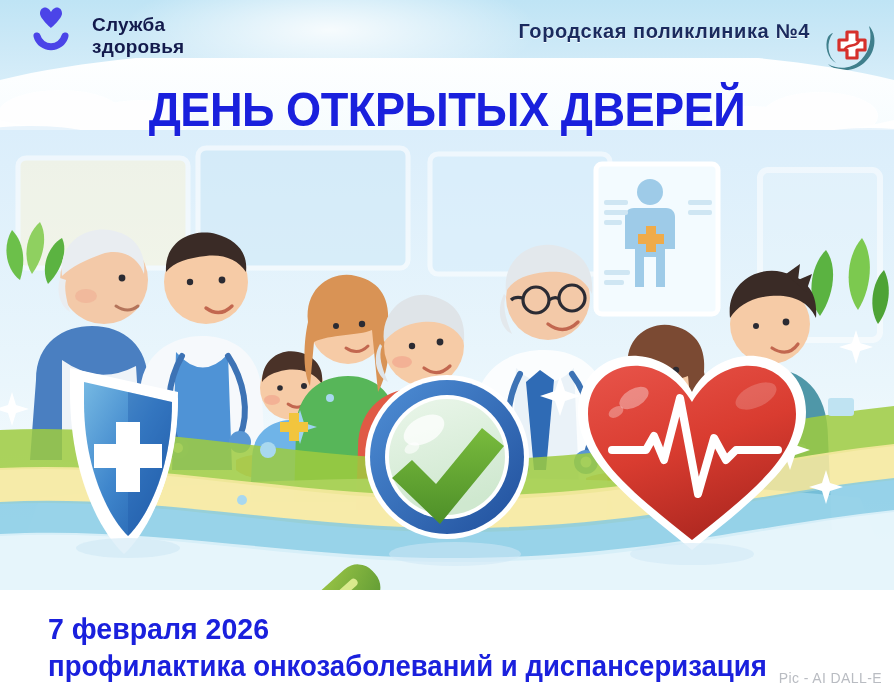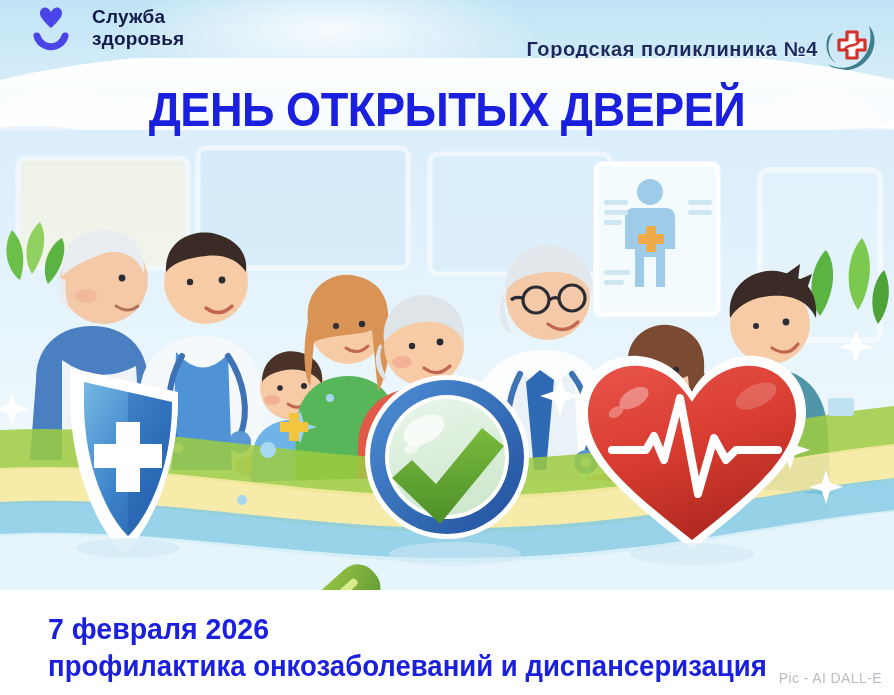--- a/index.html
+++ b/index.html
@@ -4,25 +4,25 @@
 <style>
   html,body{margin:0;padding:0;background:#fff;}
   body{width:894px;height:695px;overflow:hidden;font-family:"Liberation Sans",sans-serif;}
   #poster{position:relative;width:894px;height:695px;overflow:hidden;background:#ffffff;}
 
   
   .header{position:absolute;left:0;top:0;width:894px;height:80px;
           background:linear-gradient(180deg,#bfe4f5 0%,#cde9f7 60%,#d6edf9 100%);overflow:hidden;}
   .header-glow{position:absolute;left:120px;top:-30px;width:420px;height:120px;
                background:radial-gradient(ellipse at center,rgba(255,255,255,.85),rgba(255,255,255,0) 70%);}
-  .brand{position:absolute;left:22px;top:6px;display:flex;align-items:flex-start;gap:12px;}
+  .brand{position:absolute;left:22px;top:6px;display:flex;align-items:flex-end;gap:12px;}
   .brand-mark{width:58px;height:52px;position:relative;flex:0 0 auto;}
   .brand-text{font-weight:bold;font-size:19px;line-height:22px;color:#131a4c;
               letter-spacing:.2px;white-space:pre-line;}
-  .clinic{position:absolute;right:14px;top:20px;display:flex;align-items:center;gap:4px;margin-left:8px;}
+  .clinic{position:absolute;right:14px;top:20px;display:flex;align-items:flex-start;gap:12px;margin-left:8px;}
   .clinic-name{font-weight:bold;font-size:20px;color:#1a2a5e;letter-spacing:.6px;
                text-shadow:0 1px 0 rgba(255,255,255,.85);}
   .clinic-logo{width:58px;height:58px;flex:0 0 auto;}
 
   
   .cloudband{position:absolute;left:0;top:58px;width:894px;height:110px;}
   .title{position:absolute;left:0;top:82px;width:894px;text-align:center;
          font-family:"Liberation Sans",sans-serif;font-weight:bold;font-size:48px;
          letter-spacing:-.5px;color:#1a20dd;
          transform:scaleX(.94);transform-origin:center;z-index:6;

